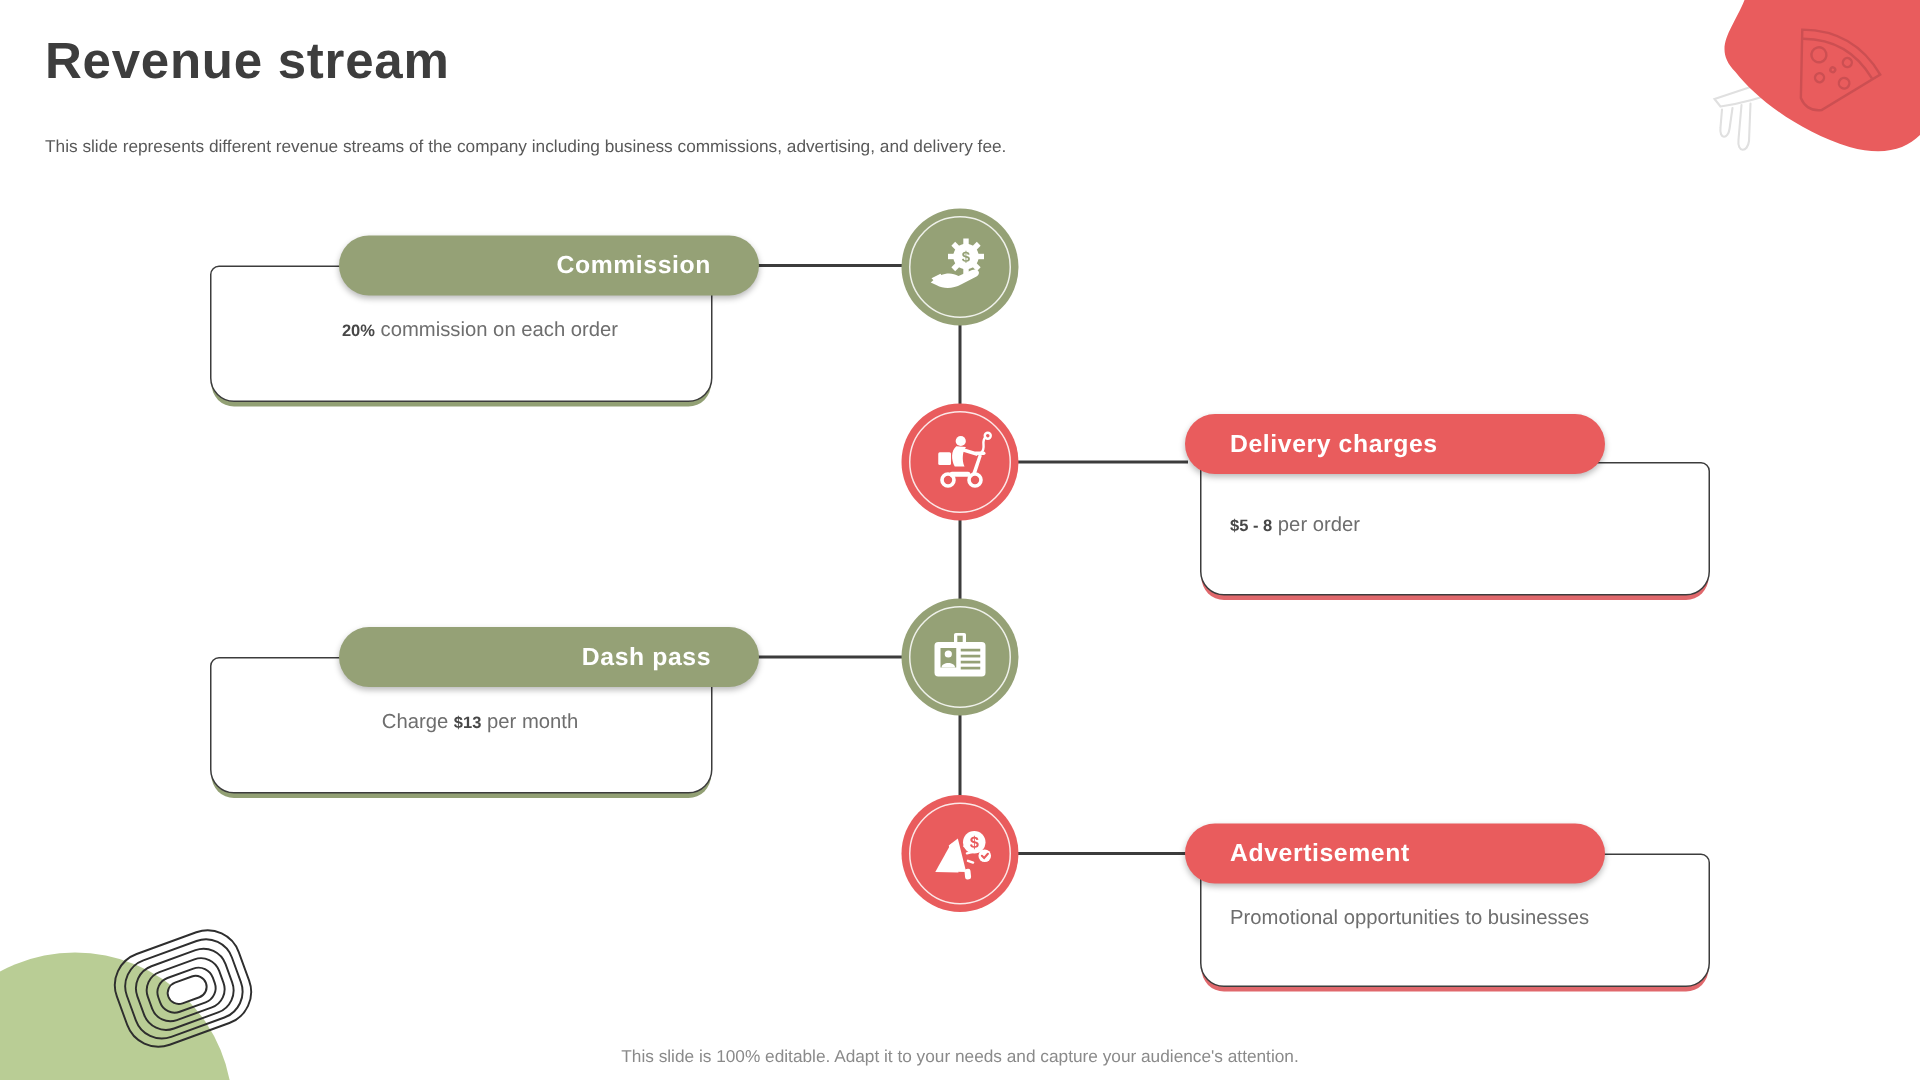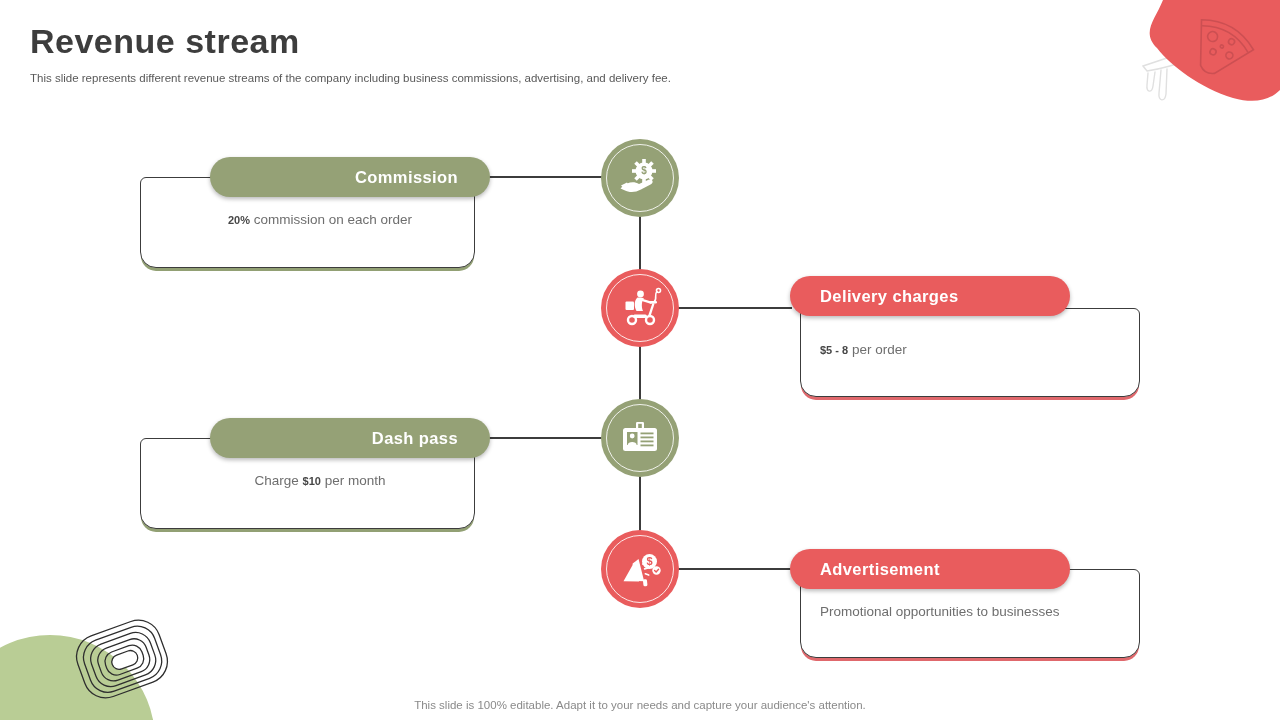--- a/index.html
+++ b/index.html
@@ -6,21 +6,21 @@
   body {
     width:1280px; height:720px; position:relative; overflow:hidden;
     background:#ffffff; font-family:"Liberation Sans", sans-serif;
   }
   
   .title {
     position:absolute; left:30px; top:22px;
     font-size:34px; font-weight:bold; color:#3d3d3d; letter-spacing:0.5px;
   }
   .subtitle {
-    position:absolute; left:30px; top:72px;
+    position:absolute; left:30px; top:92px;
     font-size:11.5px; color:#595959;
   }
   
   .vline { position:absolute; left:639px; top:178px; width:2px; height:391px; background:#3c3c3c; z-index:1; }
   .hconn { position:absolute; height:1.6px; background:#3c3c3c; z-index:1; }
   #conn1 { left:478px; top:176px; width:124px; }
   #conn2 { left:678px; top:307px; width:114px; }
   #conn3 { left:478px; top:437px; width:124px; }
   #conn4 { left:678px; top:568px; width:114px; }
   
@@ -34,21 +34,21 @@
   #box2 { left:800px; top:308px; width:340px; height:89px; }
   #box3 { left:140px; top:438px; width:335px; height:91px; }
   #box4 { left:800px; top:569px; width:340px; height:89px; }
   
   .pill {
     position:absolute; height:40px; border-radius:20px; z-index:4;
     display:flex; align-items:center; box-sizing:border-box;
     color:#ffffff; font-size:16.5px; font-weight:bold; letter-spacing:0.4px;
     box-shadow:0 2px 4px rgba(0,0,0,0.28);
   }
-  .pill.green { background:#95A176; }
+  .pill.green { background:#95A176;margin-left:16px; }
   .pill.red   { background:#E95C5D; }
   .pill.align-right { justify-content:flex-end; padding-right:32px; }
   .pill.align-left  { justify-content:flex-start; padding-left:30px; }
   #pill1 { left:210px; top:157px; width:280px; }
   #pill2 { left:790px; top:276px; width:280px; }
   #pill3 { left:210px; top:418px; width:280px; }
   #pill4 { left:790px; top:549px; width:280px; }
   
   .desc { position:absolute; z-index:3; font-size:13.5px; color:#6e6e6e; white-space:nowrap; }
   .desc .val { font-size:11px; font-weight:bold; color:#474747; }
@@ -123,21 +123,21 @@
   <span class="val">20%</span>
   <span class="suf">commission on each order</span>
 </div>
 <div class="desc" id="desc2">
   
   <span class="val">$5 - 8</span>
   <span class="suf">per order</span>
 </div>
 <div class="desc" id="desc3">
   <span class="pre">Charge</span>
-  <span class="val">$10</span>
+  <span class="val">$13</span>
   <span class="suf">per month</span>
 </div>
 <div class="desc" id="desc4">
   
   
   <span class="suf">Promotional opportunities to businesses</span>
 </div>
 
 <div class="circle green" id="circ1">
   <svg viewBox="-23 -23 46 46">

